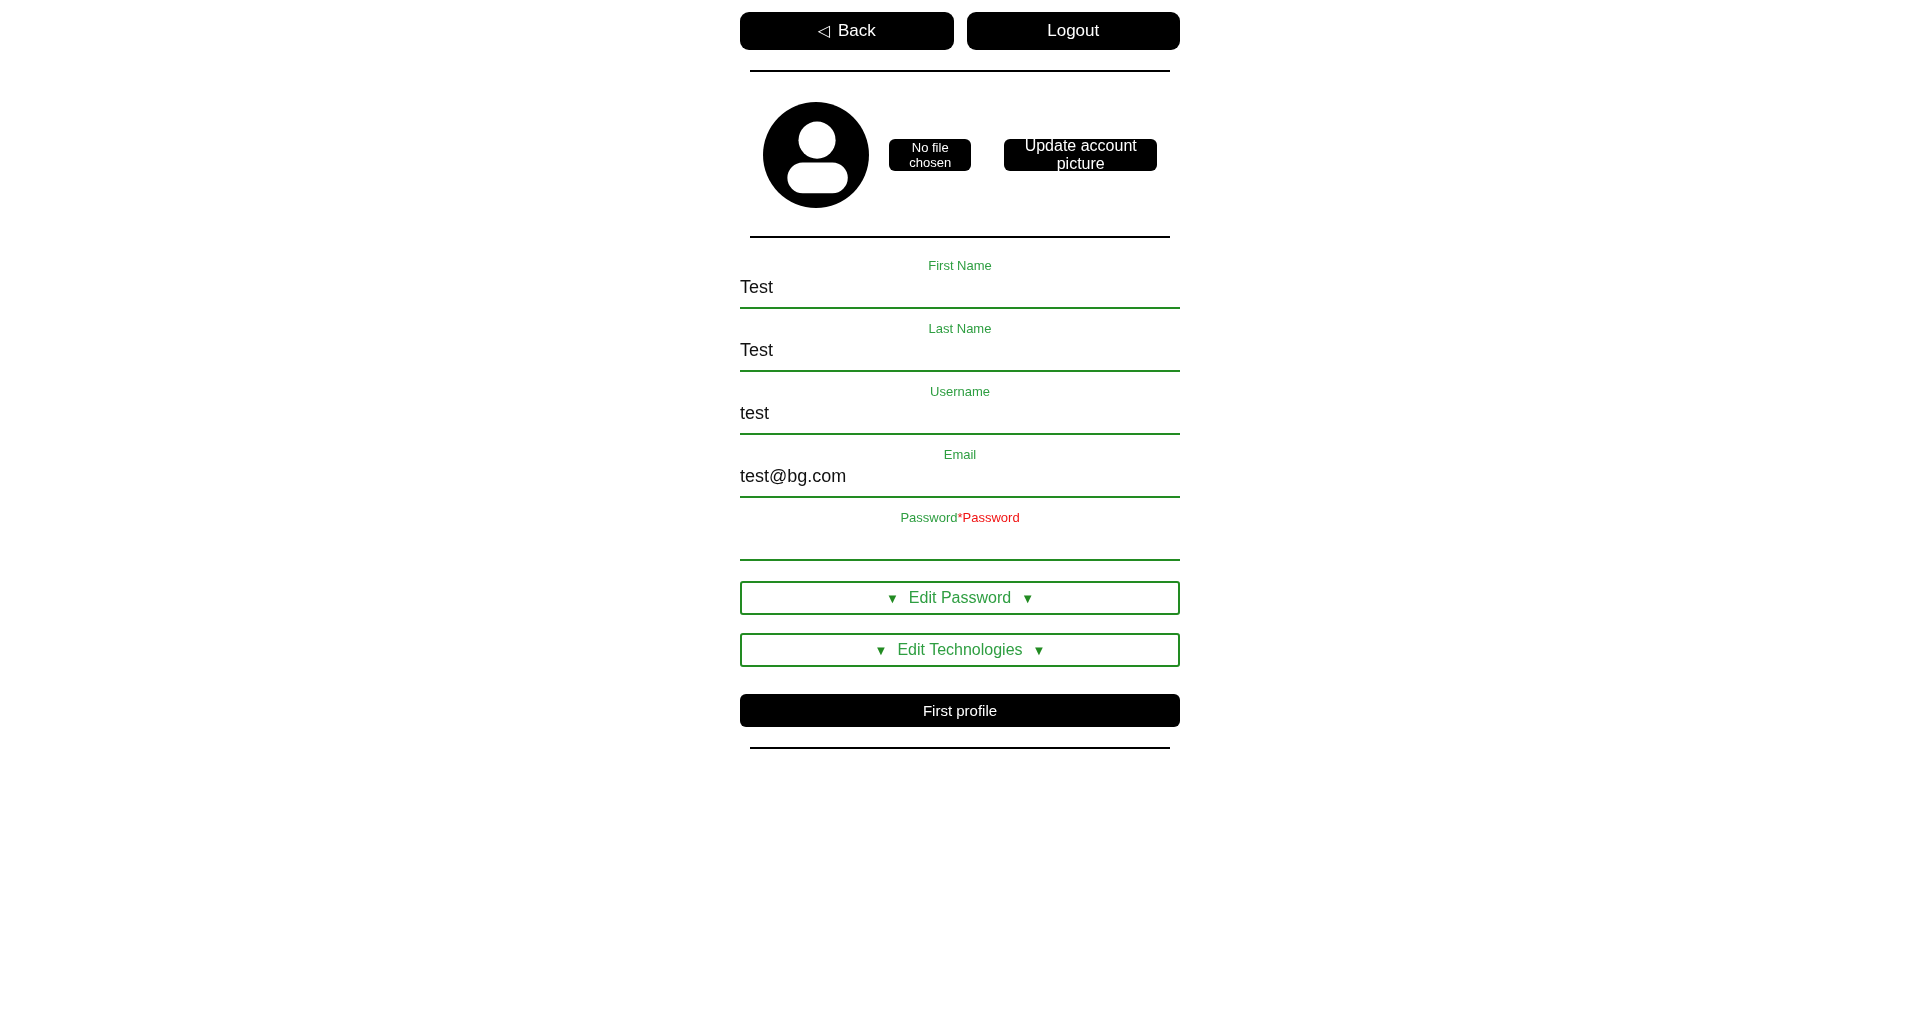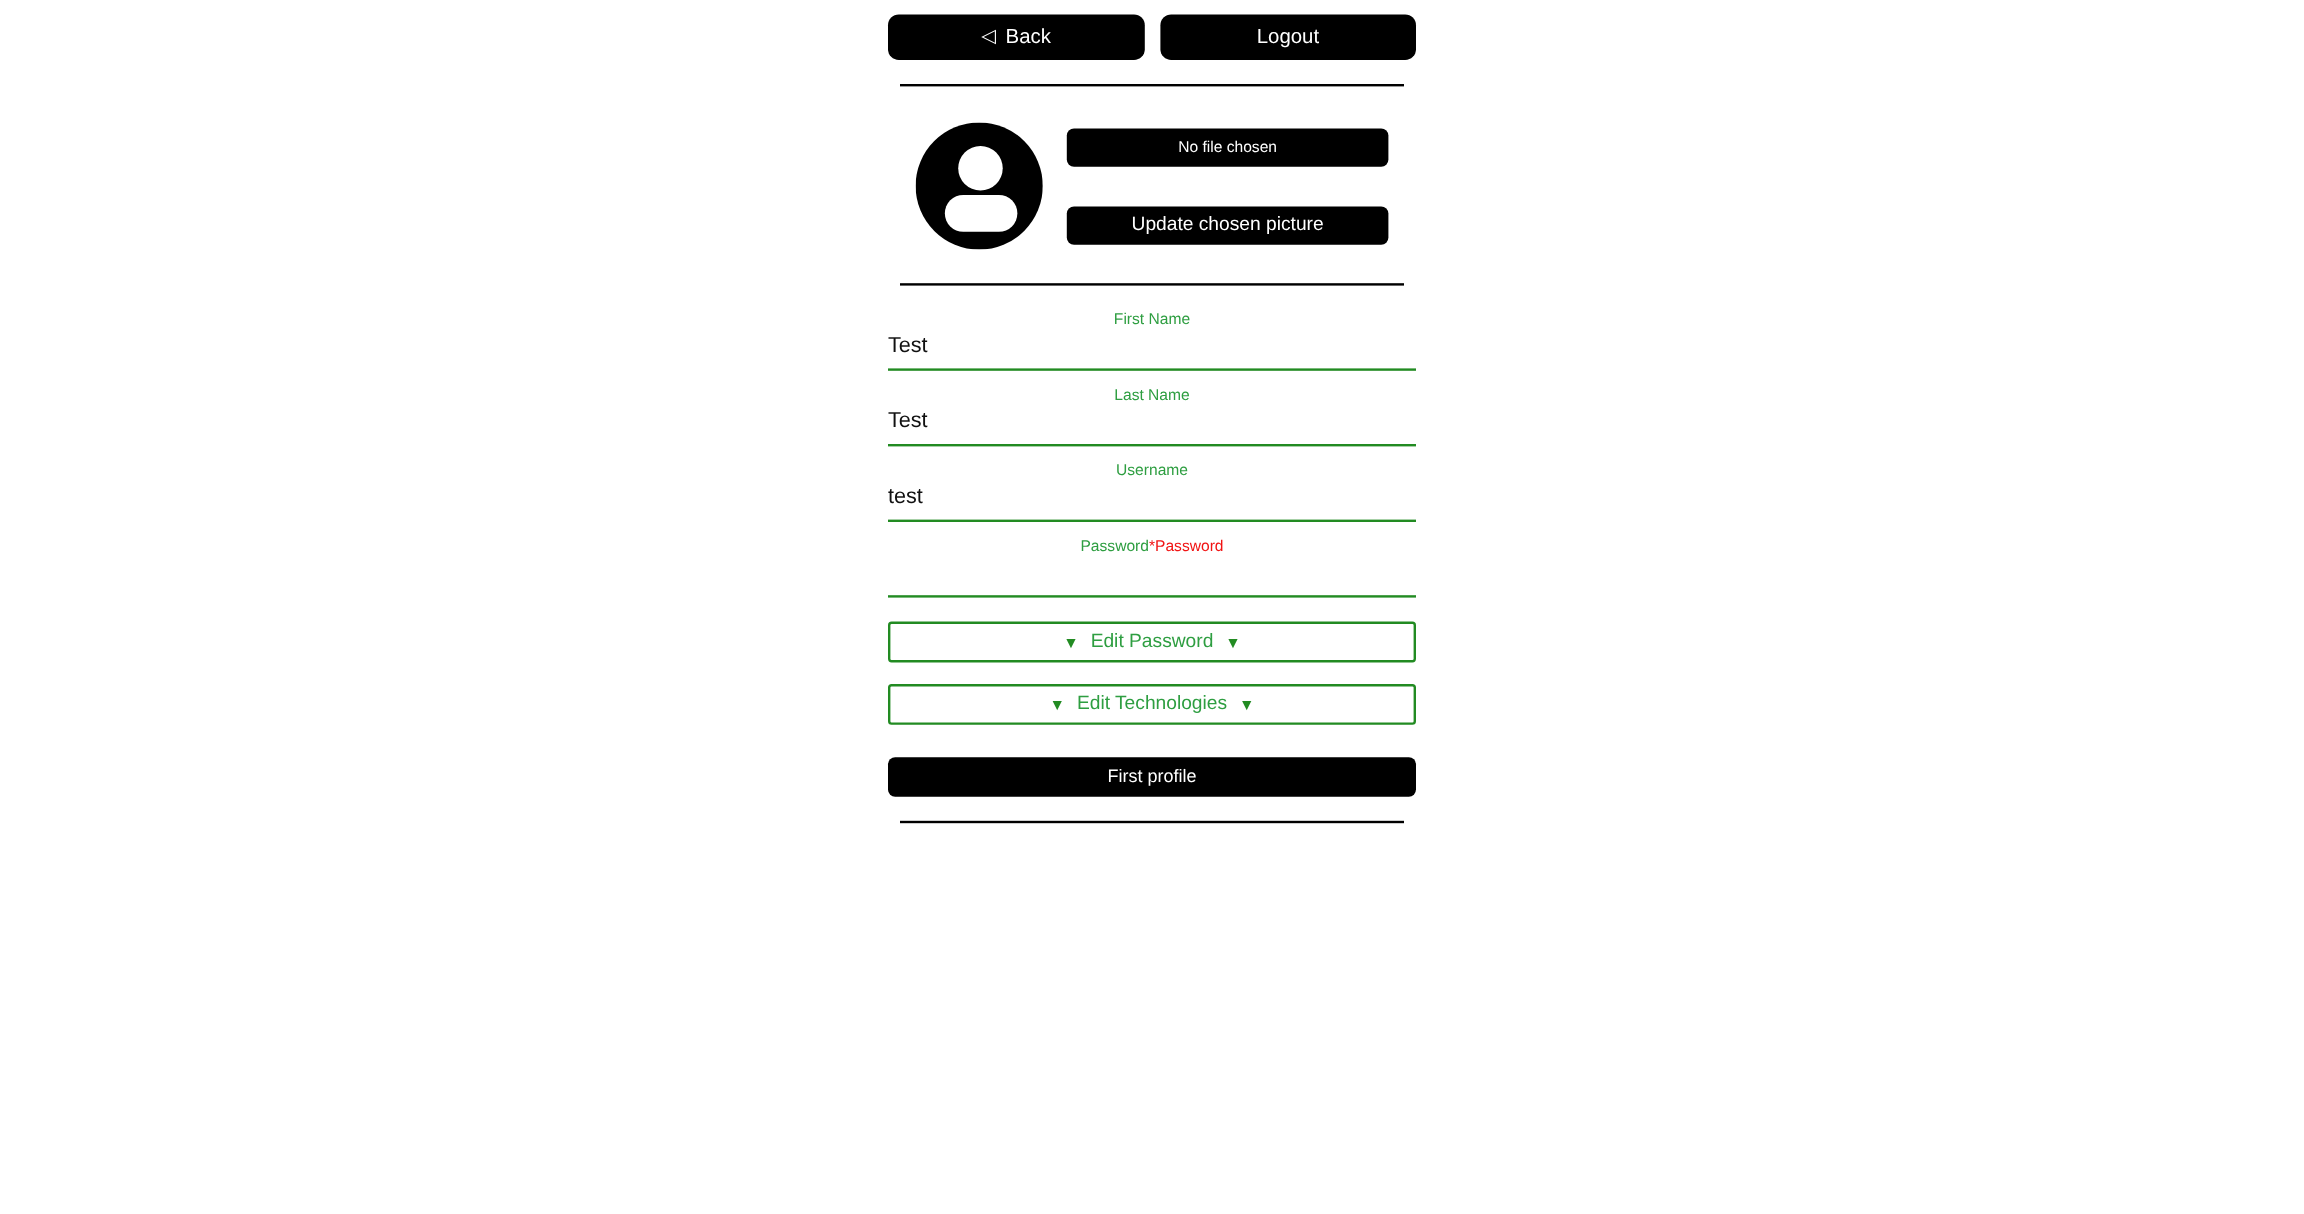--- a/index.html
+++ b/index.html
@@ -60,21 +60,21 @@
     display: flex;
     align-items: center;
     justify-content: center;
     gap: 20px;
     margin: 30px 0 28px;
   }
   .avatar { width: 106px; height: 106px; flex: 0 0 auto; }
   .file-col {
     width: 268px;
     display: flex;
-    flex-direction: column;
+    flex-direction: row;
     gap: 33px;
   }
   .file-chip {
     height: 32px;
     border-radius: 6px;
     background: var(--black);
     color: var(--white);
     display: flex;
     align-items: center;
     justify-content: center;
@@ -169,21 +169,21 @@
     <div class="avatar-row">
       <span class="avatar">
         <svg viewBox="0 0 100 100" width="106" height="106" aria-hidden="true">
           <circle cx="50" cy="50" r="50" fill="#000"></circle>
           <circle cx="51" cy="36" r="17.5" fill="#fff"></circle>
           <rect x="23" y="57" width="57" height="29" rx="14.5" fill="#fff"></rect>
         </svg>
       </span>
       <div class="file-col">
         <button class="file-chip small">No file chosen</button>
-        <button class="file-chip btn">Update chosen picture</button>
+        <button class="file-chip btn">Update account picture</button>
       </div>
     </div>
 
     <hr class="sep">
 
     
     <div>
 
       <div class="field">
         <div class="field-label-row">
@@ -199,20 +199,26 @@
         <input class="field-input" type="text" value="Test" style="">
       </div>
 
       <div class="field">
         <div class="field-label-row">
           <span class="field-label">Username</span>
         </div>
         <input class="field-input" type="text" value="test" style="">
       </div>
 
+      <div class="field">
+        <div class="field-label-row">
+          <span class="field-label">Email</span>
+        </div>
+        <input class="field-input" type="text" value="test@bg.com" style="">
+      </div>
 
       <div class="field">
         <div class="field-label-row">
           <span class="field-label">Password</span>
           <span class="required">*Password</span>
         </div>
         <input class="field-input" type="password" value="" style="">
       </div>
 
       <button class="toggle">

